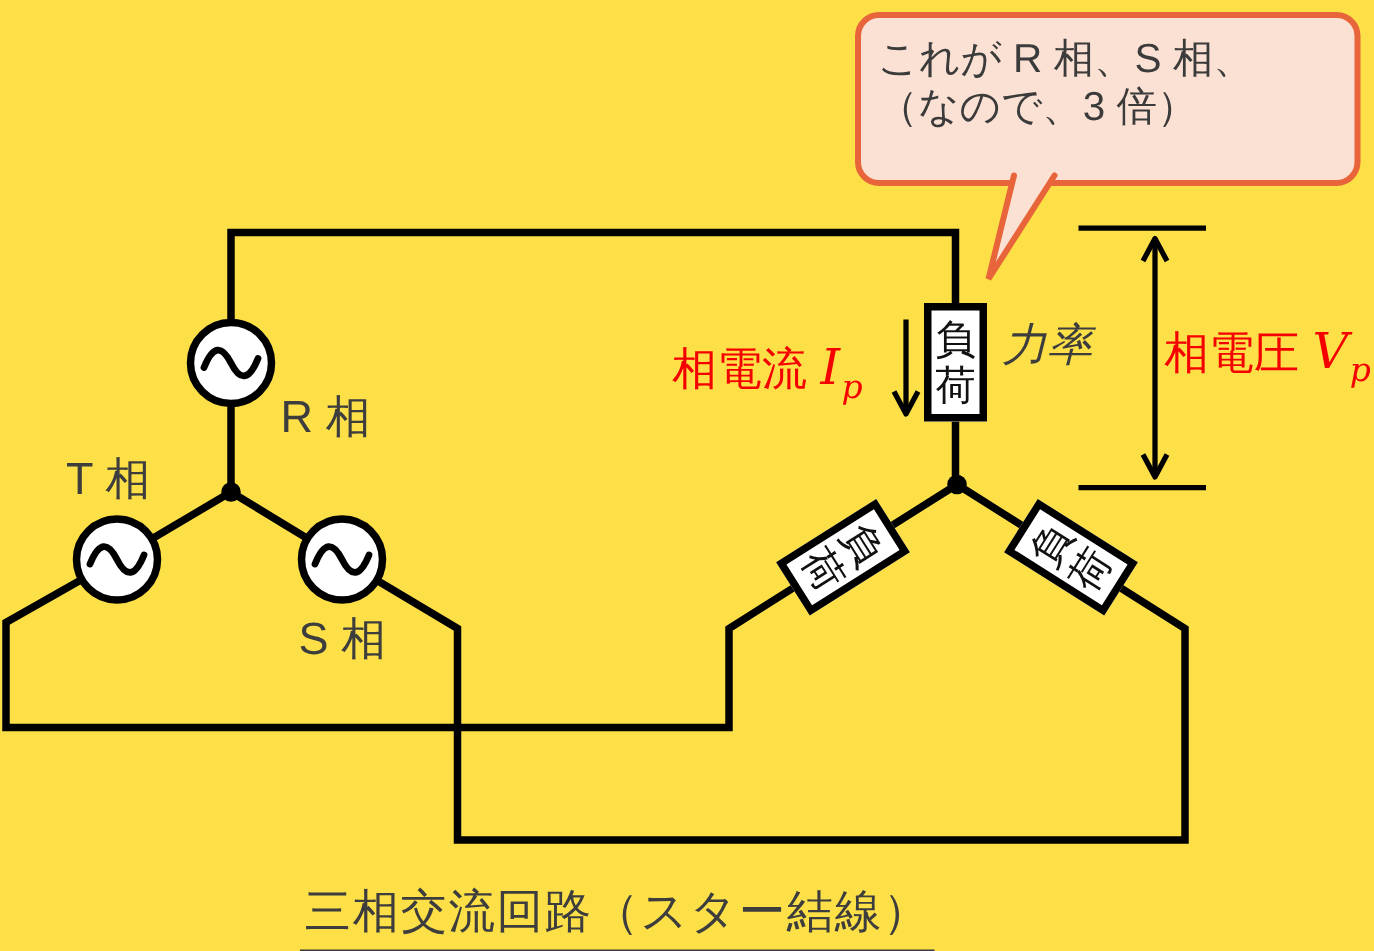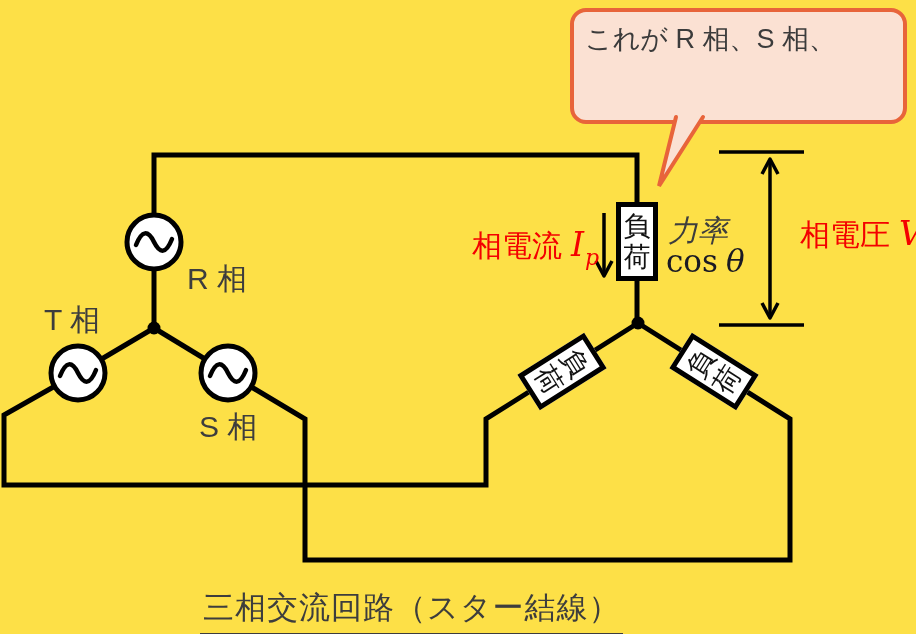--- a/index.html
+++ b/index.html
@@ -17,21 +17,21 @@
   }
   .stage svg{position:absolute;left:0;top:0;}
   .wire path{stroke:var(--wire);stroke-width:5;fill:none;}
   .src-circle{stroke:var(--wire);stroke-width:5;fill:#ffffff;}
   .sine{stroke:var(--wire);stroke-width:4.5;fill:none;stroke-linecap:round;}
   .thin path{stroke:var(--wire);stroke-width:3.5;fill:none;stroke-linejoin:round;}
   .bubble{fill:var(--callout-fill);stroke:var(--callout-border);stroke-width:4;}
   .bubble-tail{fill:var(--callout-fill);stroke:var(--callout-border);stroke-width:4;stroke-linecap:round;}
   .lbl{position:absolute;white-space:nowrap;}
   .jp{color:var(--text-gray);font-size:30px;line-height:1.1;}
-  .red{color:var(--accent-red);margin-left:24px;}
+  .red{color:var(--accent-red);}
   .serif{font-family:"DejaVu Serif",serif;}
   .italic{font-style:italic;}
   .math-big{font-family:"DejaVu Serif",serif;font-style:italic;font-size:33px;margin-left:9px;}
   .math-sub{font-family:"DejaVu Serif",serif;font-style:italic;font-size:22px;position:relative;top:9px;margin-left:1px;}
   .callout-text{position:absolute;left:585px;top:23px;font-size:27px;line-height:32px;color:#3b3b3b;}
   .load-box{
     position:absolute;width:42px;height:79px;box-sizing:border-box;
     background:#ffffff;border:5px solid #000;
     display:flex;align-items:center;justify-content:center;text-align:center;
     font-size:27px;line-height:31px;color:#111;word-break:break-all;
@@ -90,38 +90,36 @@
     </g>
 
     <g>
       <rect class="bubble" x="572" y="10" width="333" height="112" rx="14"></rect>
       <path class="bubble-tail" d="M676 117 L659 186 L703 117"></path>
     </g>
   </svg>
 
   <div class="callout-text">
     <div>これが R 相、S 相、</div>
+    <div>（なので、3 倍）</div>
   </div>
 
   <div class="load-box" style="left:616px;top:202px;">負荷</div>
   <div class="load-box" style="left:541px;top:332px;transform:rotate(57.7deg);">負荷</div>
   <div class="load-box" style="left:693px;top:332px;transform:rotate(-57.7deg);">負荷</div>
 
   <div class="lbl jp" style="left:187px;top:226px;margin-top:36px;">R 相</div>
   <div class="lbl jp" style="left:44px;top:303px;">T 相</div>
   <div class="lbl jp" style="left:199px;top:410px;text-align:right;">S 相</div>
 
   <div class="lbl" style="left:448px;top:225px;">
     <span class="jp red">相電流</span><span class="red math-big">I</span><span class="red math-sub">p</span>
   </div>
 
   <div class="lbl jp" style="left:668px;top:214px;font-style:italic;">力率</div>
-  <div class="cosline">
-    <span class="serif">cos</span><span class="serif italic theta">θ</span>
-  </div>
 
   <div class="lbl" style="left:776px;top:214px;">
     <span class="jp red">相電圧</span><span class="red math-big">V</span><span class="red math-sub">p</span>
   </div>
 
   <div class="caption">三相交流回路（スター結線）</div>
 
 </div>
 
 </body></html>

